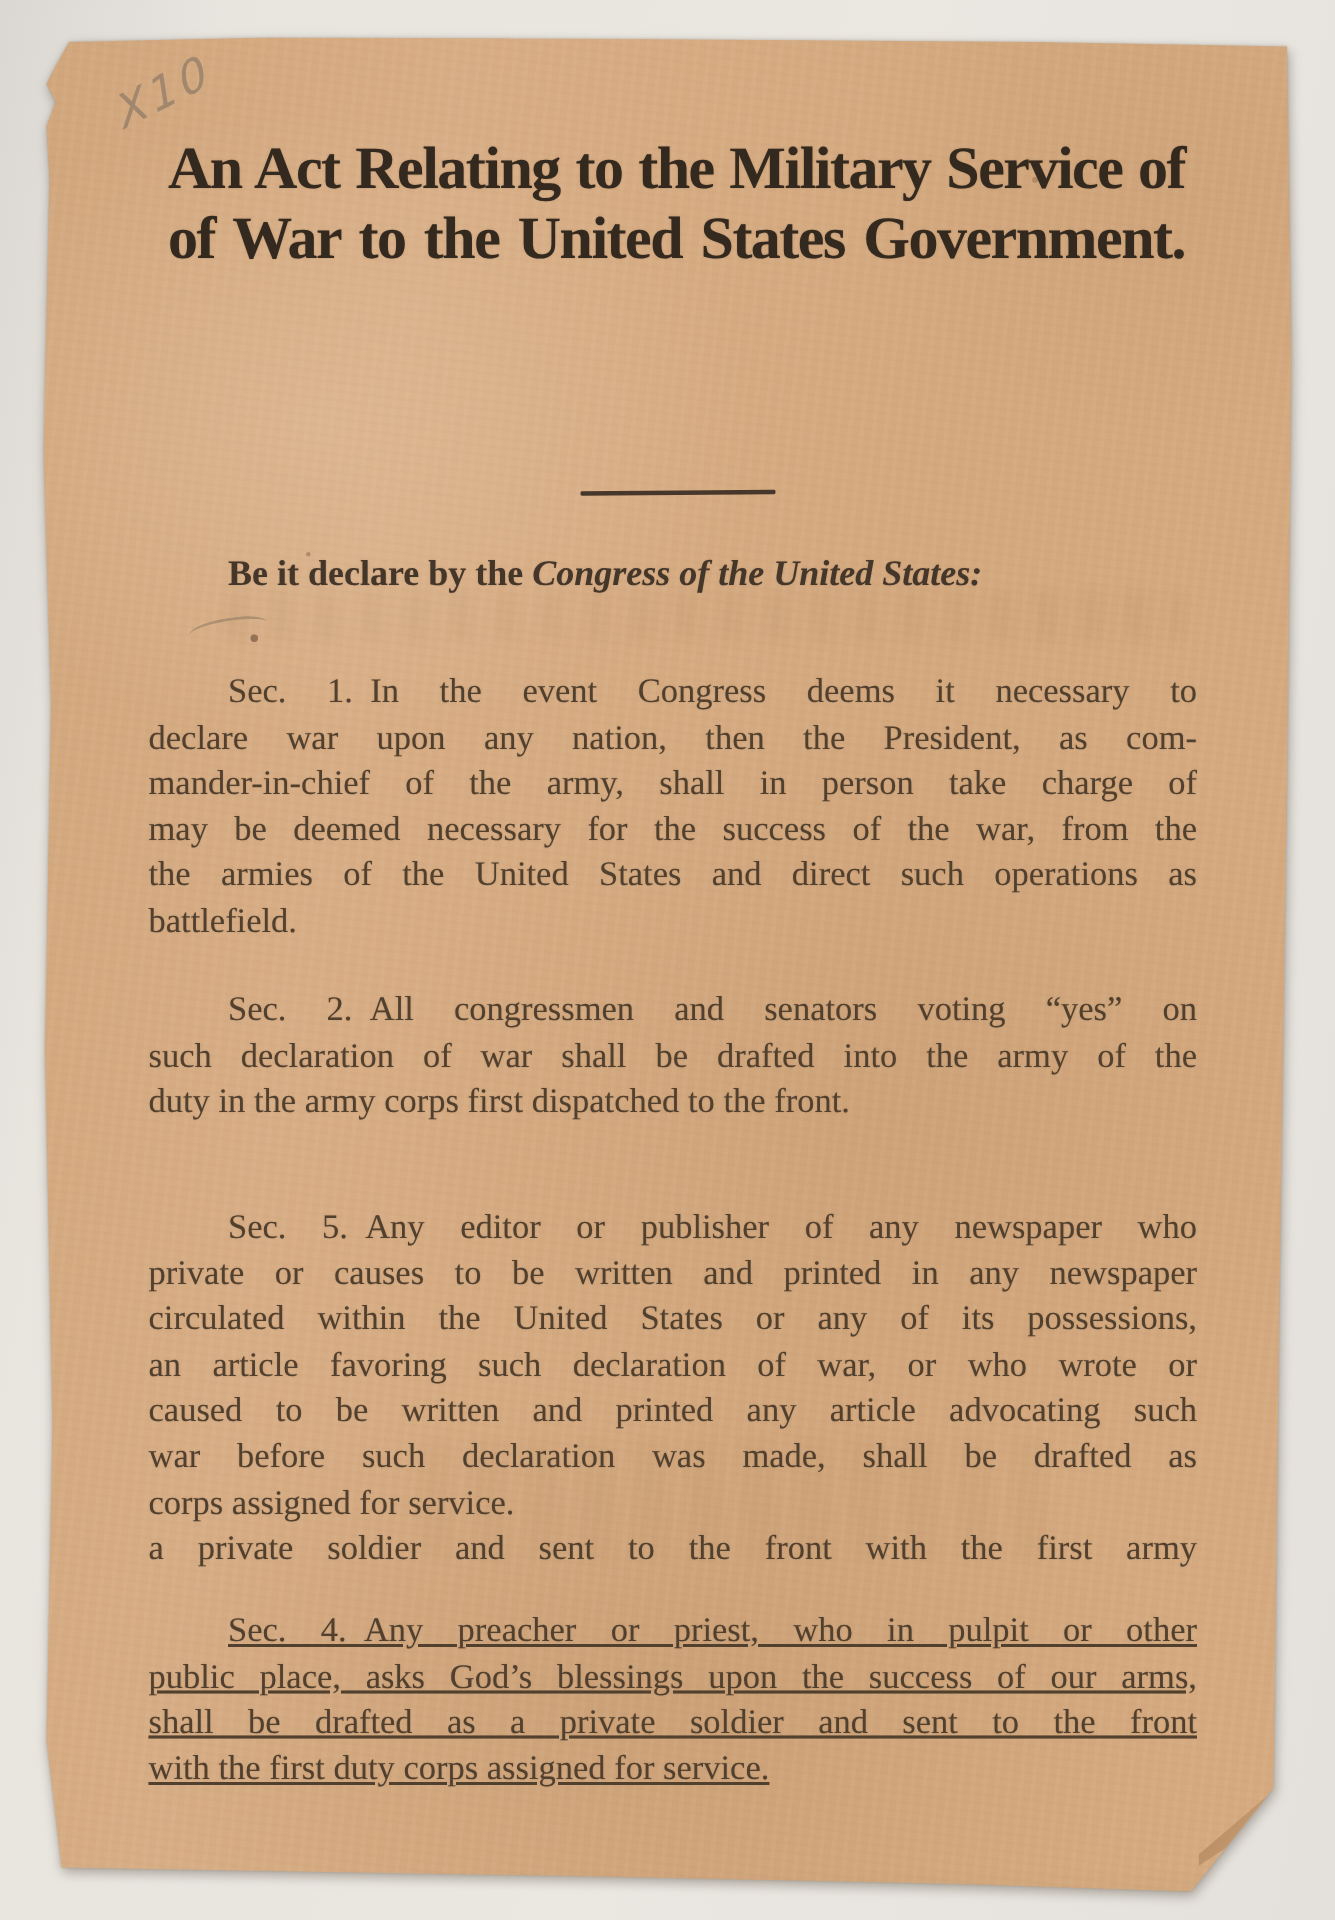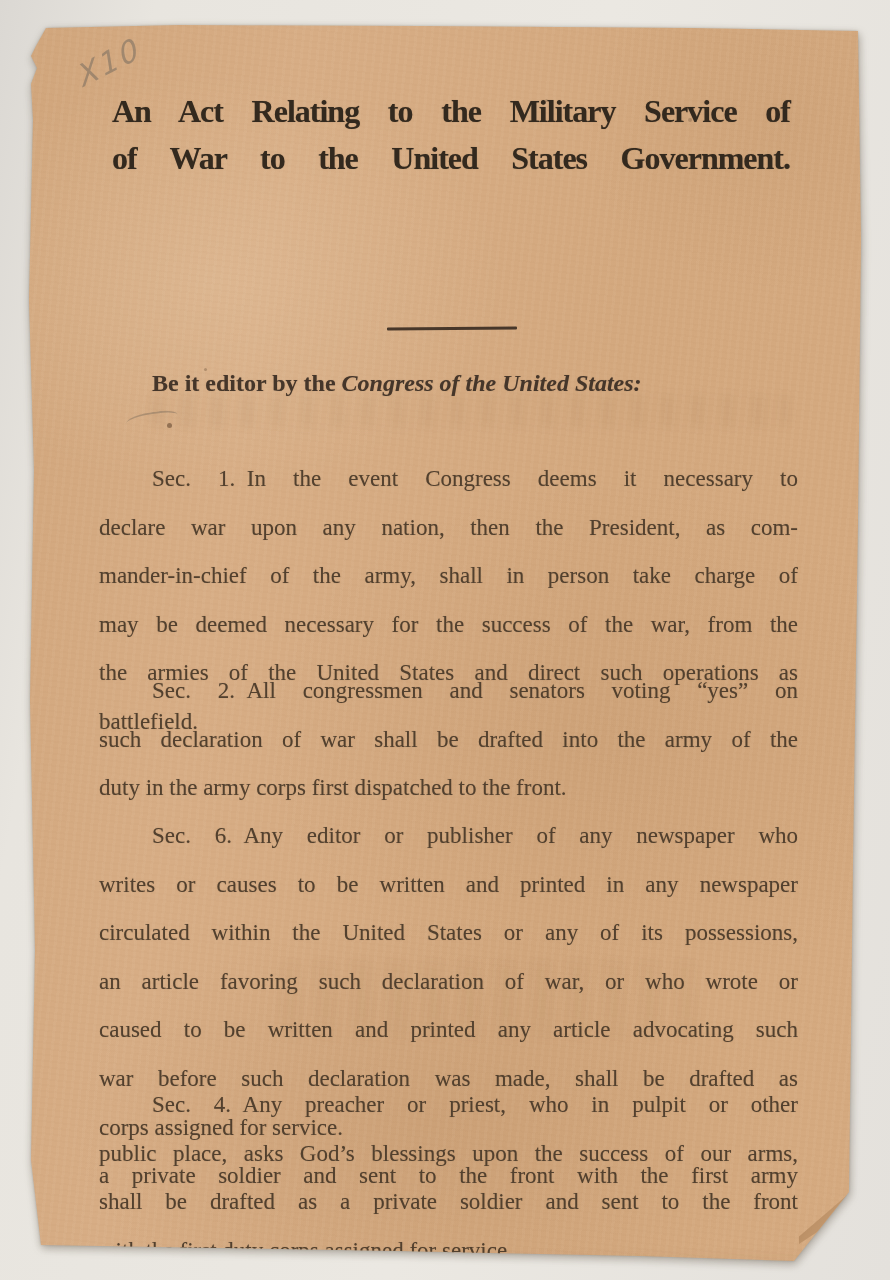--- a/index.html
+++ b/index.html
@@ -81,21 +81,21 @@
     background: linear-gradient(305deg, #cba178 10%, #bd9268 55%, #aa8057 100%);
     opacity: 0.95;
   }
   
   .title-block {
     position: absolute; left: 112px; top: 88px; width: 678px;
     color: #33291e;
   }
   .title-line {
     font-weight: bold;
-    font-size: 32px;
+    font-size: 40px;
     line-height: 47px;
     letter-spacing: -1px;
     white-space: nowrap;
     text-align: justify;
     text-align-last: justify;
     text-shadow: 0 0 1px rgba(51,41,30,0.35);
   }
   .divider {
     position: absolute; left: 387px; top: 327px; width: 130px; height: 3px;
     background: #47372a; border-radius: 1px; transform: rotate(-0.4deg);
@@ -111,28 +111,27 @@
   .para {
     position: absolute; left: 99px; width: 699px;
     font-size: 23px; line-height: 30.6px;
     color: #52402e;
     text-shadow: 0 0 1px rgba(82,64,46,0.32);
   }
   .para .jl {
     white-space: nowrap;
     text-align: justify;
     text-align-last: justify;
-    margin-top: 18px;
   }
   .para .jl-last { text-align-last: left; }
   .para .indent { text-indent: 53px; }
   .sec1 { top: 446px; }
   .sec2 { top: 658px; }
   .sec3 { top: 803px; }
-  .sec4 { top: 1072px; }
+  .sec4 { top: 1072px; text-decoration: underline; }
 </style>
 </head>
 <body>
 
 <div class="stage">
   <div class="paper-wrap">
     <div class="paper">
       <div class="grain"></div>
       <div class="vignette"></div>
       <div class="ghost-band ghost-a"></div>
@@ -145,40 +144,40 @@
       <div class="speck speck3"></div>
       <div class="speck speck4"></div>
 
       <div class="title-block">
         <div class="title-line">An Act Relating to the Military Service of</div>
         <div class="title-line">of War to the United States Government.</div>
       </div>
 
       <div class="divider"></div>
 
-      <div class="enacting"><span>Be it editor by the </span><span class="emph">Congress of the United States:</span></div>
+      <div class="enacting"><span>Be it declare by the </span><span class="emph">Congress of the United States:</span></div>
 
       <div class="para sec1">
         <div class="jl indent">Sec. 1. In the event Congress deems it necessary to</div>
         <div class="jl">declare war upon any nation, then the President, as com-</div>
         <div class="jl">mander-in-chief of the army, shall in person take charge of</div>
         <div class="jl">may be deemed necessary for the success of the war, from the</div>
         <div class="jl">the armies of the United States and direct such operations as</div>
         <div class="jl jl-last">battlefield.</div>
       </div>
 
       <div class="para sec2">
         <div class="jl indent">Sec. 2. All congressmen and senators voting “yes” on</div>
         <div class="jl">such declaration of war shall be drafted into the army of the</div>
         <div class="jl jl-last">duty in the army corps first dispatched to the front.</div>
       </div>
 
       <div class="para sec3">
-        <div class="jl indent">Sec. 6. Any editor or publisher of any newspaper who</div>
-        <div class="jl">writes or causes to be written and printed in any newspaper</div>
+        <div class="jl indent">Sec. 5. Any editor or publisher of any newspaper who</div>
+        <div class="jl">private or causes to be written and printed in any newspaper</div>
         <div class="jl">circulated within the United States or any of its possessions,</div>
         <div class="jl">an article favoring such declaration of war, or who wrote or</div>
         <div class="jl">caused to be written and printed any article advocating such</div>
         <div class="jl">war before such declaration was made, shall be drafted as</div>
         <div class="jl jl-last">corps assigned for service.</div>
         <div class="jl">a private soldier and sent to the front with the first army</div>
       </div>
 
       <div class="para sec4">
         <div class="jl indent">Sec. 4. Any preacher or priest, who in pulpit or other</div>

